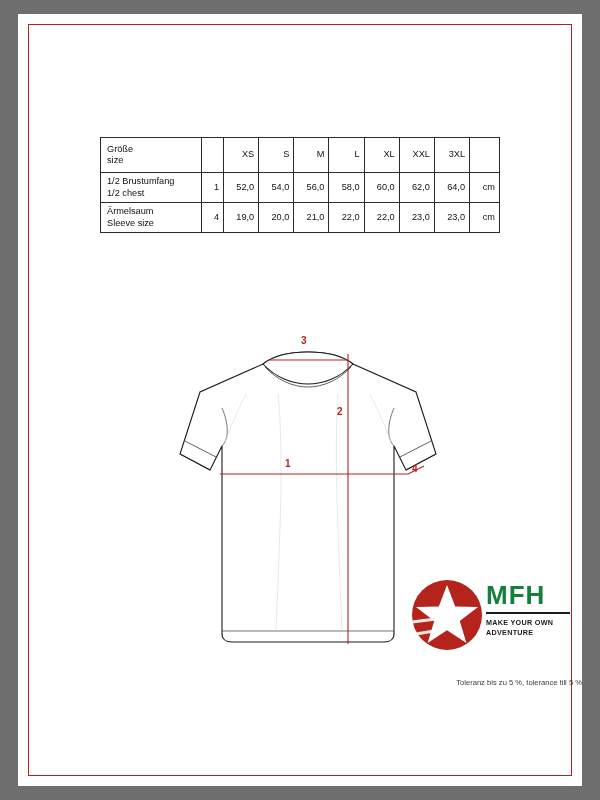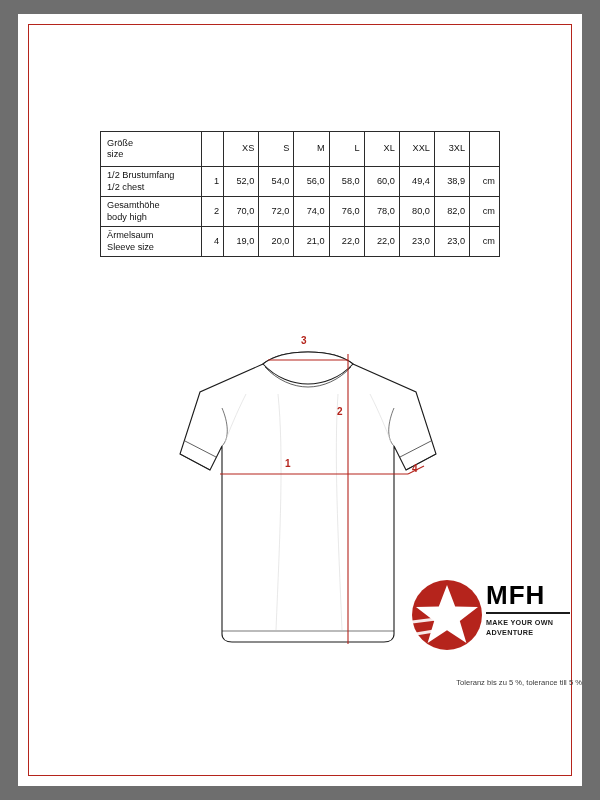--- a/index.html
+++ b/index.html
@@ -29,21 +29,21 @@
     right: 10px;
     bottom: 10px;
     border: 1.5px solid #b5241c;
     box-sizing: border-box;
   }
 
   
   .size-table {
     position: absolute;
     left: 82px;
-    top: 117px;
+    top: 123px;
     width: 400px;
     border-collapse: collapse;
     font-size: 9.2px;
     color: #111;
   }
   .size-table td, .size-table th {
     border: 0.8px solid #2b2b2b;
     padding: 3px 4px;
     text-align: right;
     vertical-align: middle;
@@ -112,21 +112,21 @@
   .logo-text {
     position: absolute;
     left: 76px;
     top: 6px;
     width: 86px;
   }
   .logo-mfh {
     font-size: 26px;
     font-weight: bold;
     letter-spacing: 1px;
-    color: #000000;
+    color: #15803d;
     line-height: 1;
   }
   .logo-rule {
     width: 84px;
     height: 1.5px;
     background: #1b1b1b;
     margin: 4px 0 4px 0;
   }
   .logo-sub {
     font-size: 7.2px;
@@ -175,40 +175,25 @@
         <td class="label">
           <span>1/2 Brustumfang</span>
           <span class="l2">1/2 chest</span>
         </td>
         <td class="num">1</td>
         <td class="val">52,0</td>
         <td class="val">54,0</td>
         <td class="val">56,0</td>
         <td class="val">58,0</td>
         <td class="val">60,0</td>
-        <td class="val">49,4</td>
-        <td class="val">38,9</td>
+        <td class="val">62,0</td>
+        <td class="val">64,0</td>
         <td class="unit">cm</td>
       </tr>
 
-      <tr>
-        <td class="label">
-          <span>Gesamthöhe</span>
-          <span class="l2">body high</span>
-        </td>
-        <td class="num">2</td>
-        <td class="val">70,0</td>
-        <td class="val">72,0</td>
-        <td class="val">74,0</td>
-        <td class="val">76,0</td>
-        <td class="val">78,0</td>
-        <td class="val">80,0</td>
-        <td class="val">82,0</td>
-        <td class="unit">cm</td>
-      </tr>
 
 
       <tr>
         <td class="label">
           <span>Ärmelsaum</span>
           <span class="l2">Sleeve size</span>
         </td>
         <td class="num">4</td>
         <td class="val">19,0</td>
         <td class="val">20,0</td>

